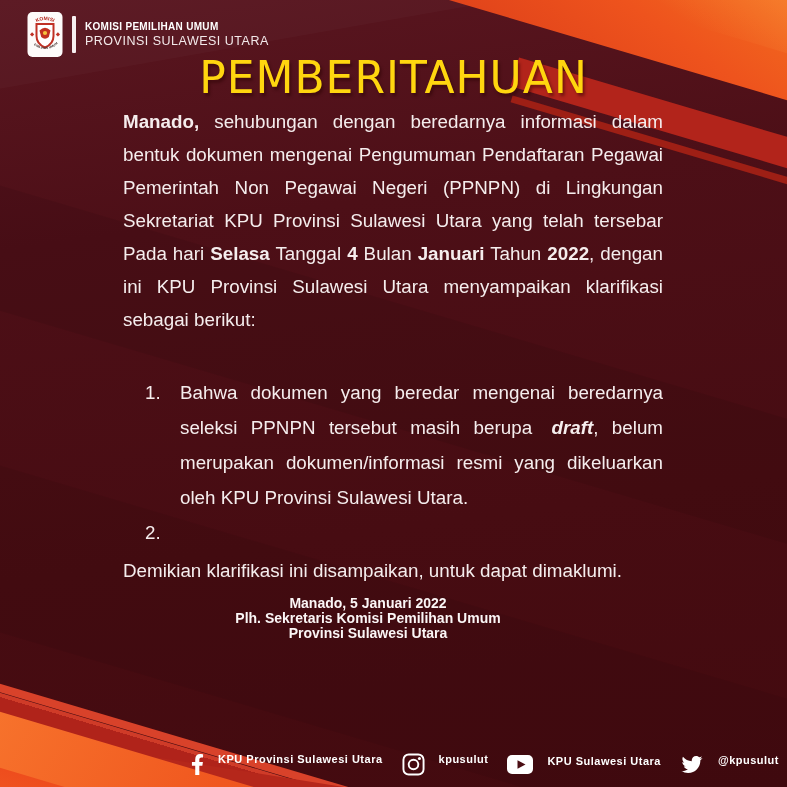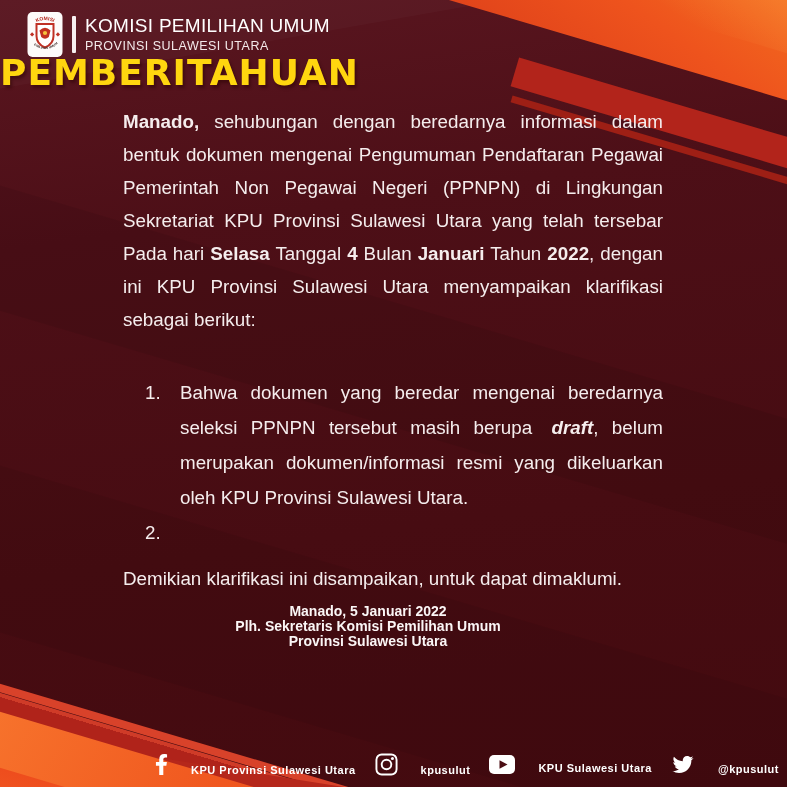--- a/index.html
+++ b/index.html
@@ -32,41 +32,41 @@
   .streak1{left:-120px;top:150px;width:1300px;height:120px;background:rgba(0,0,0,.07);
     transform:rotate(16.5deg);transform-origin:0 0;}
   .streak2{left:-120px;top:430px;width:1300px;height:160px;background:rgba(0,0,0,.06);
     transform:rotate(16.5deg);transform-origin:0 0;}
   .streak3{left:-60px;top:8px;width:950px;height:90px;background:rgba(255,255,255,.025);
     transform:rotate(-10deg);transform-origin:0 0;}
   
   .header{position:absolute;left:27px;top:11px;display:flex;align-items:center;z-index:5;}
   .logo{width:36px;height:47px;flex:none;}
   .sep{width:4px;height:37px;background:#f7eff0;margin:0 9px;border-radius:1px;}
-  .org-name{font-size:19px;font-weight:400;color:#ffffff;letter-spacing:.3px;line-height:1.1;}
+  .org-name{font-size:10px;font-weight:700;color:#ffffff;letter-spacing:.3px;line-height:1.1;}
   .org-region{font-size:12.5px;color:#f3e9ea;letter-spacing:.5px;margin-top:3px;line-height:1.1;}
   
-  .title{position:absolute;top:52px;left:0;right:0;text-align:left;z-index:5;
+  .title{position:absolute;top:52px;left:0;right:0;text-align:center;z-index:5;
     font-family:"DejaVu Sans","Liberation Sans",sans-serif;
-    font-size:36px;font-weight:700;letter-spacing:1px;color:#ffd60f;
+    font-size:44px;font-weight:400;letter-spacing:1px;color:#ffd60f;
     text-shadow:2px 3px 3px rgba(40,0,0,.45);}
   
   .content{position:absolute;left:123px;width:540px;top:105px;z-index:5;color:#f5eded;}
   .intro{font-size:18.8px;line-height:33px;text-align:justify;}
   .list{margin-top:39px;}
   .list-item{display:flex;font-size:18.8px;line-height:35px;}
   .num{width:57px;flex:none;padding-left:22px;box-sizing:border-box;}
   .item-text{flex:1;text-align:justify;}
-  .closing{margin-top:16px;font-size:18.8px;line-height:26px;}
+  .closing{margin-top:8px;font-size:18.8px;line-height:26px;}
   .signature{margin-top:12px;text-align:center;font-weight:700;font-size:14px;
     line-height:15px;transform:translateX(-25px);color:#fbf6f6;}
   
   .footer{position:absolute;right:8px;top:750px;height:28px;display:flex;align-items:center;
     gap:19px;z-index:5;color:#ffffff;}
-  .social{display:flex;align-items:flex-end;gap:23px;}
+  .social{display:flex;align-items:flex-start;gap:14px;}
   .social-label{font-size:11px;font-weight:700;letter-spacing:.5px;white-space:nowrap;}
   .b{font-weight:700;}
 </style>
 </head>
 <body>
 
 <div class="canvas">
 
   <div class="streak streak1"></div>
   <div class="streak streak2"></div>

